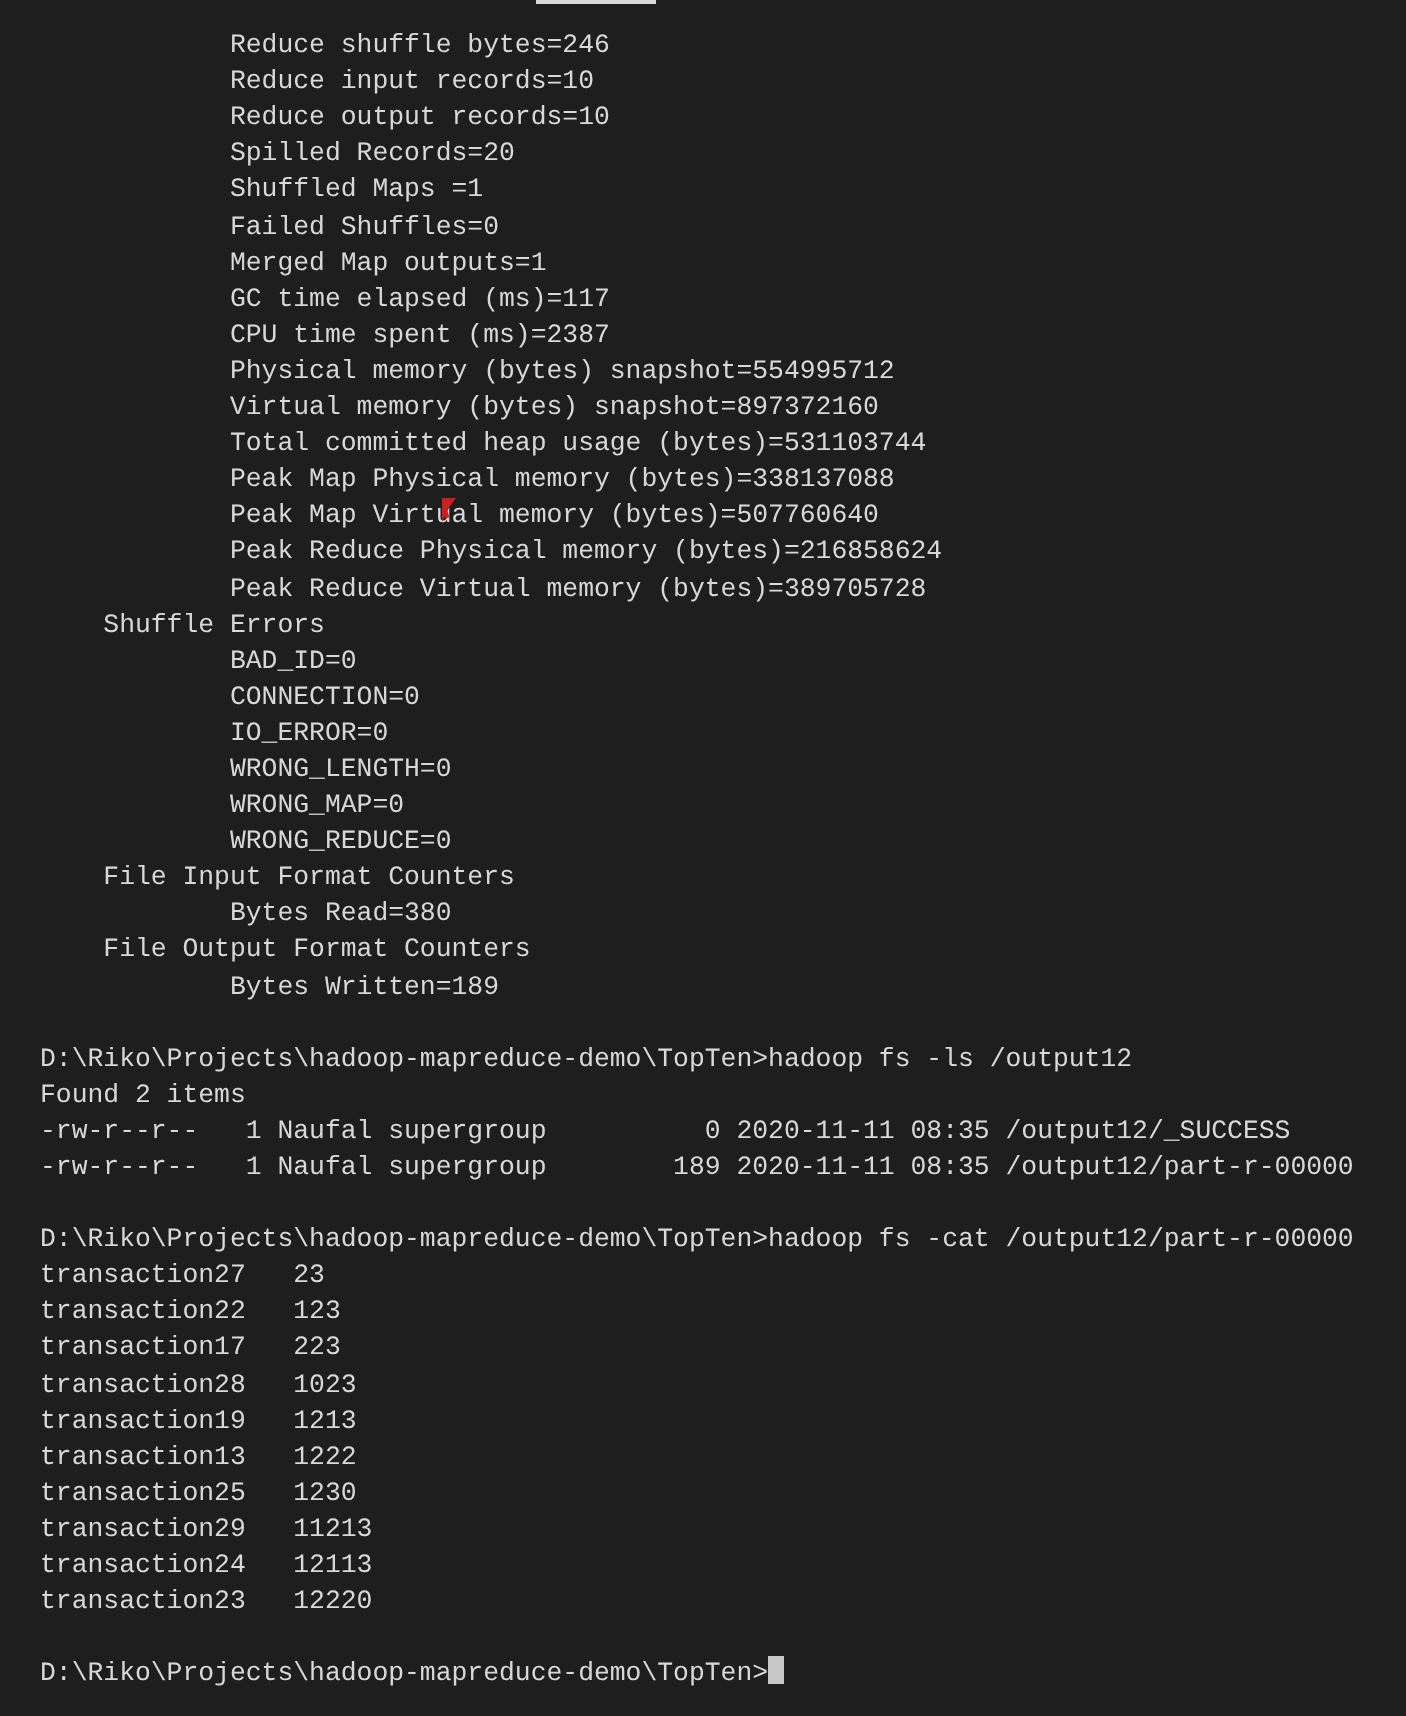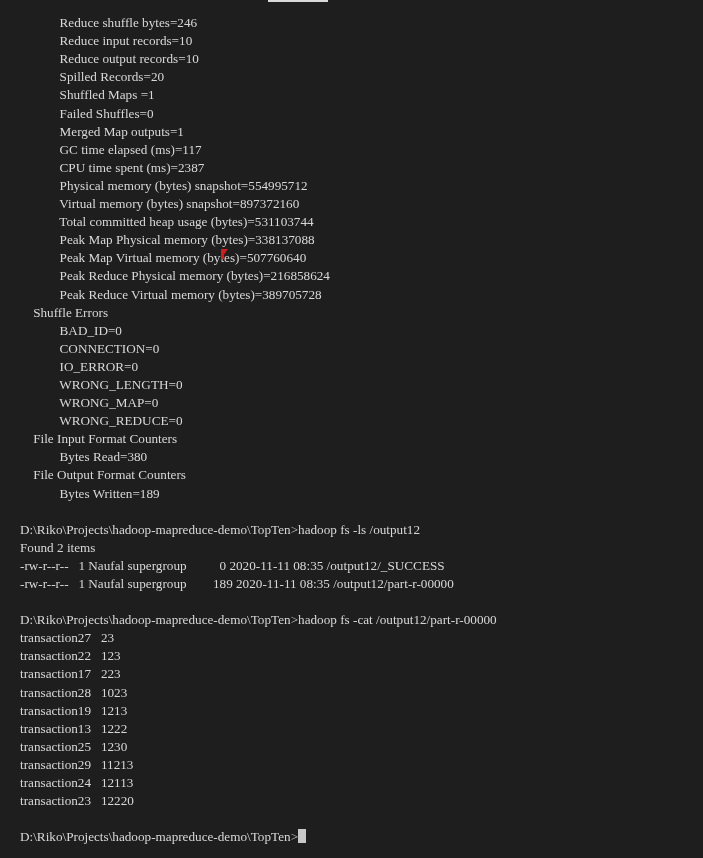--- a/index.html
+++ b/index.html
@@ -6,21 +6,21 @@
     margin: 0;
     padding: 0;
     background: #1e1e1e;
   }
   #terminal {
     position: relative;
     width: 703px;
     height: 858px;
     background: #1e1e1e;
     overflow: hidden;
-    font-family: Liberation Serif, serif;
+    font-family: Liberation Mono, monospace;
     font-size: 13.2px;
     line-height: 18.1px;
     color: #d8d8d8;
     -webkit-font-smoothing: antialiased;
   }
   #screen {
     position: absolute;
     left: 20px;
     top: -4px;
     white-space: pre;

